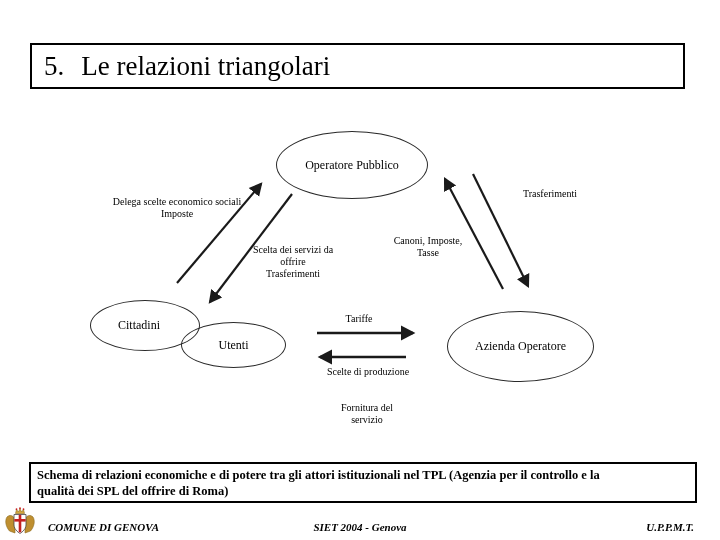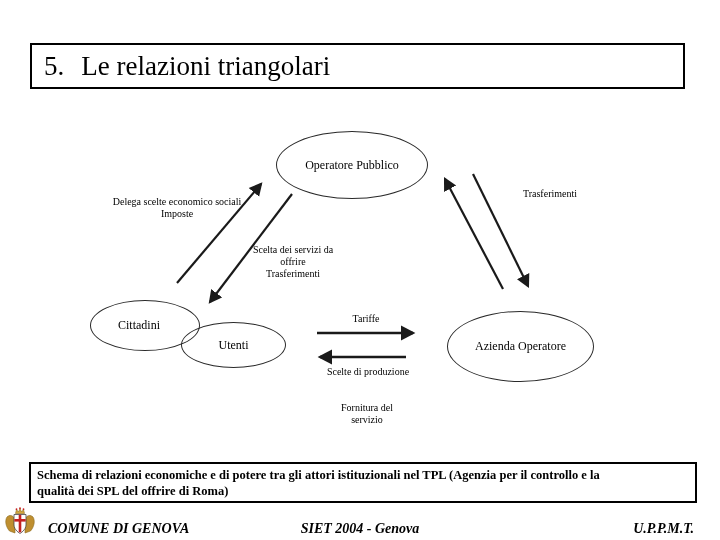--- a/index.html
+++ b/index.html
@@ -29,33 +29,33 @@
   #node-azienda{left:447px;top:311px;width:147px;height:71px;}
   
   .edge-label{
     position:absolute;font-size:10px;line-height:12px;text-align:center;
     white-space:pre-line;
   }
   #lbl-delega{left:77px;top:196px;width:200px;}
   #lbl-scelta{left:233px;top:244px;width:120px;}
   #lbl-trasferimenti{left:505px;top:188px;width:90px;}
   #lbl-canoni{left:378px;top:235px;width:100px;}
-  #lbl-tariffe{left:316px;top:313px;width:100px;}
+  #lbl-tariffe{left:309px;top:313px;width:100px;}
   #lbl-scelte-produzione{left:288px;top:366px;width:160px;}
   #lbl-fornitura{left:317px;top:402px;width:100px;}
   
   #arrows{position:absolute;left:0;top:0;width:720px;height:540px;pointer-events:none;}
   
   #caption-box{
     position:absolute;left:29px;top:462px;width:668px;height:41px;
     border:2px solid #000;box-sizing:border-box;
     padding:3px 6px 12px 6px;font-weight:bold;font-size:12.5px;line-height:16px;
   }
   
-  .footer-text{position:absolute;top:521px;font-size:14px;font-style:italic;font-weight:bold;}
+  .footer-text{position:absolute;top:521px;font-size:11px;font-style:italic;font-weight:bold;}
   #footer-left{left:48px;}
   #footer-center{left:0;width:720px;text-align:center;}
   #footer-right{right:26px;margin-left:12px;}
   #crest{position:absolute;left:4px;top:506px;width:32px;height:32px;}
 </style>
 </head>
 <body>
 
 <div id="slide">
 
@@ -90,20 +90,22 @@
   <div class="node" id="node-azienda">
     <span class="nlabel">Azienda Operatore</span>
   </div>
 
   <div class="edge-label" id="lbl-delega">Delega scelte economico sociali
 Imposte</div>
   <div class="edge-label" id="lbl-scelta">Scelta dei servizi da
 offrire
 Trasferimenti</div>
   <div class="edge-label" id="lbl-trasferimenti">Trasferimenti</div>
+  <div class="edge-label" id="lbl-canoni">Canoni, Imposte,
+Tasse</div>
   <div class="edge-label" id="lbl-tariffe">Tariffe</div>
   <div class="edge-label" id="lbl-scelte-produzione">Scelte di produzione</div>
   <div class="edge-label" id="lbl-fornitura">Fornitura del
 servizio</div>
 
   <div id="caption-box">
     <div>Schema di relazioni economiche e di potere tra gli attori istituzionali nel TPL (Agenzia per il controllo e la</div>
     <div>qualità dei SPL del offrire di Roma)</div>
   </div>
 

